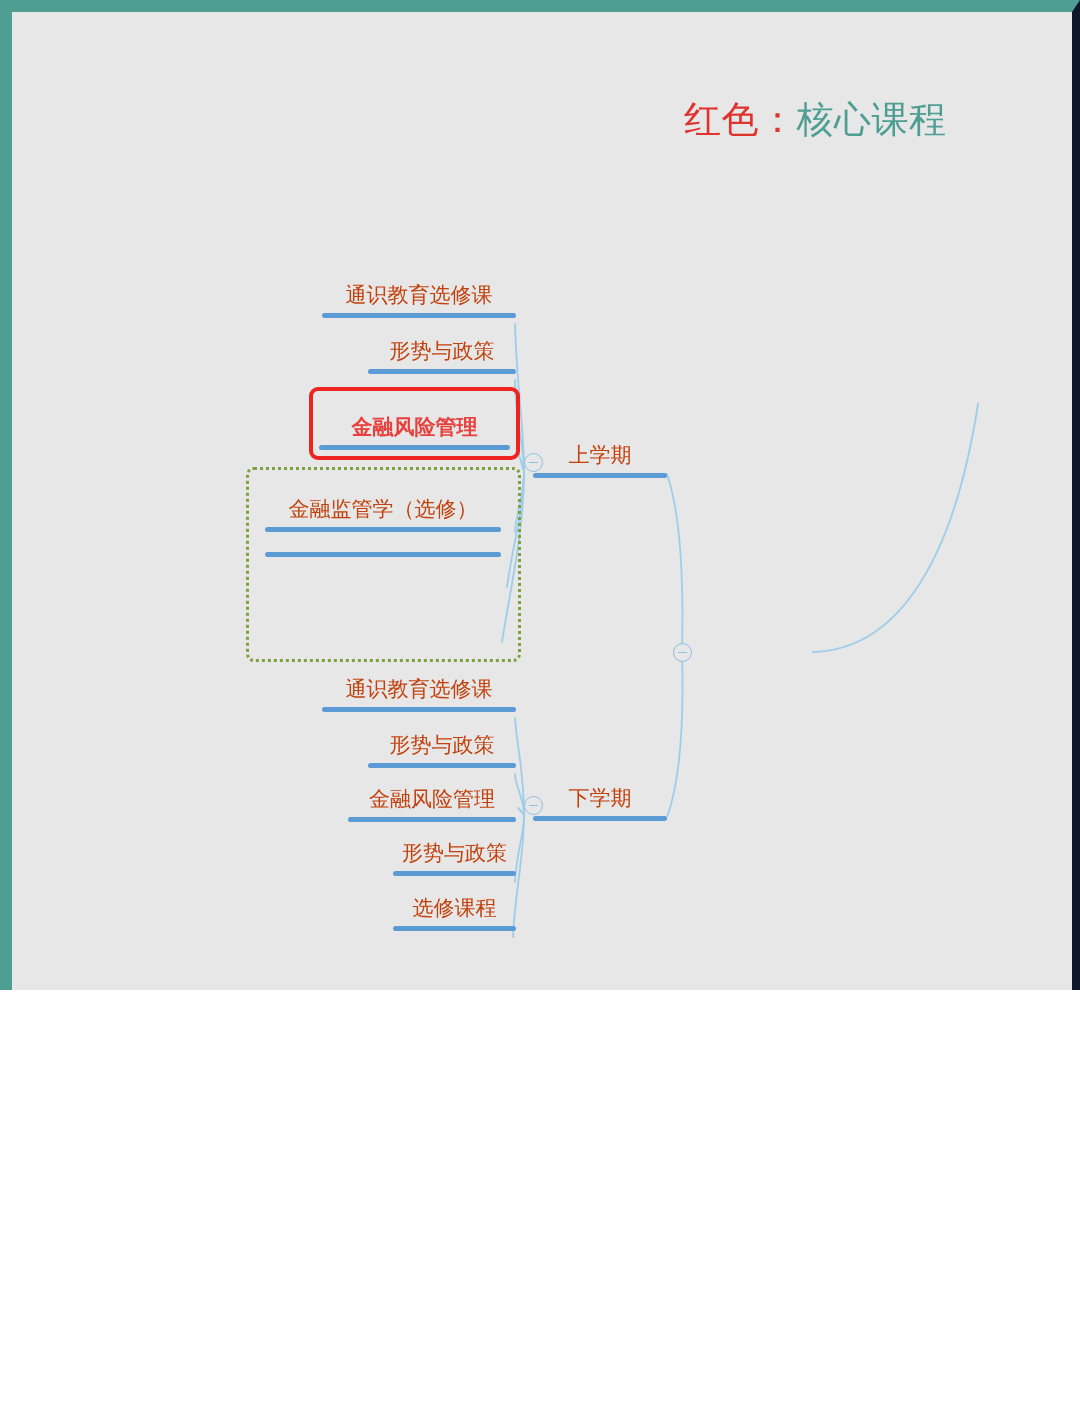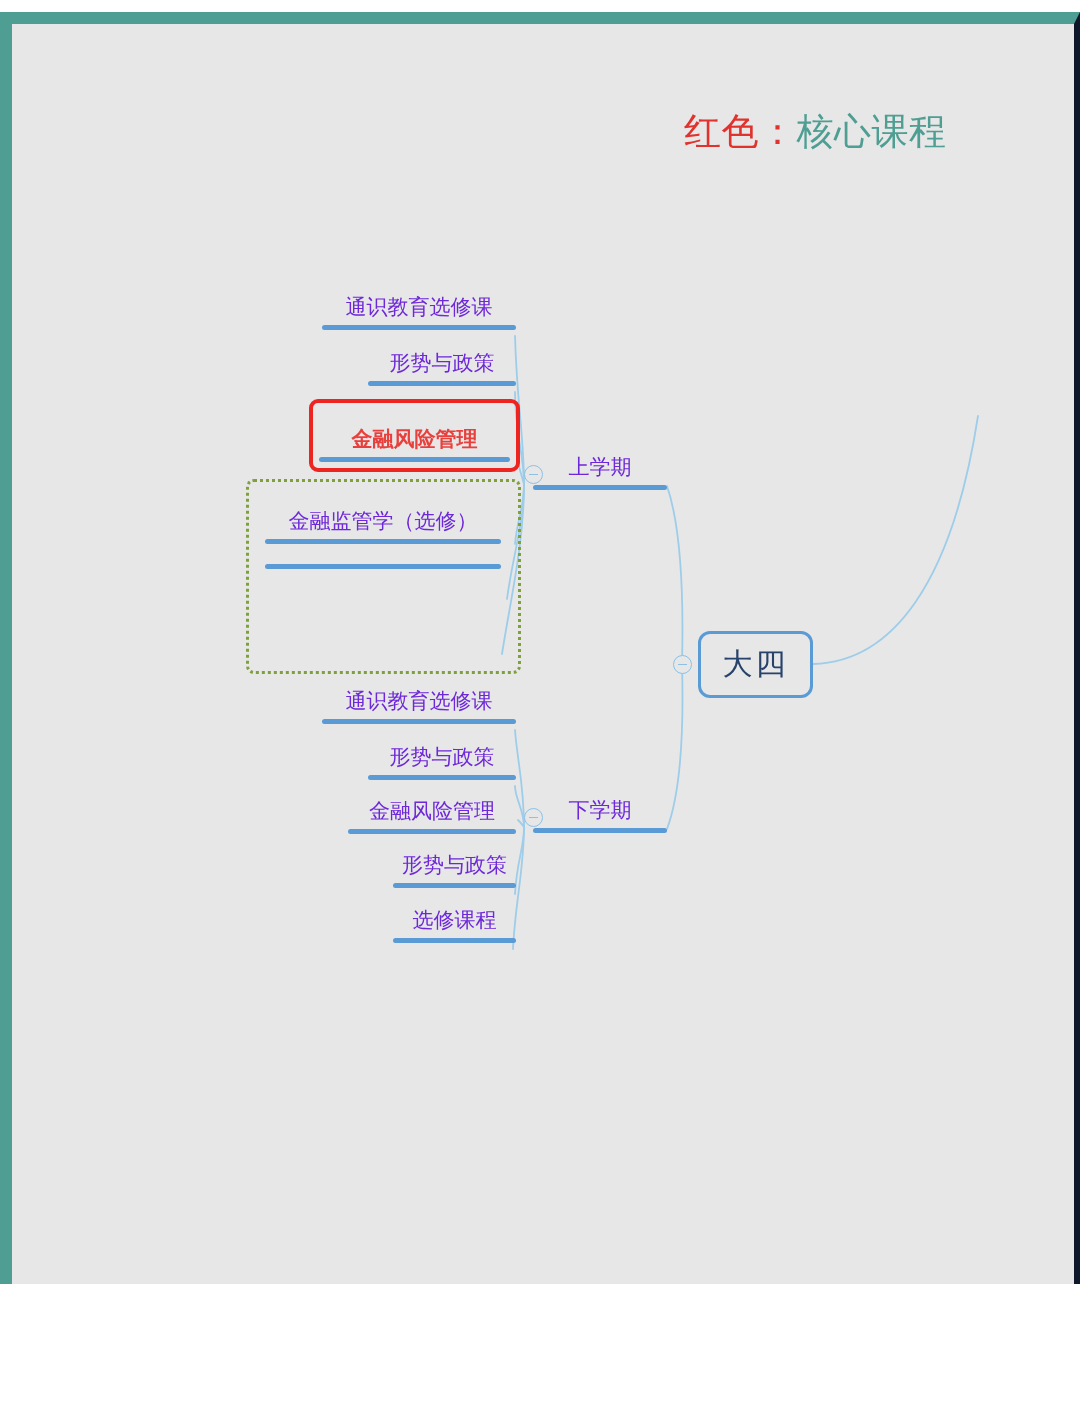--- a/index.html
+++ b/index.html
@@ -10,28 +10,27 @@
   body {
     width: 1080px;
     height: 1410px;
     font-family: "Liberation Sans", "DejaVu Sans", sans-serif;
   }
 
   
   #page {
     position: relative;
     width: 1080px;
-    height: 1272px;
+    height: 990px;
     background: #e7e7e7;
     box-sizing: border-box;
     border-left: 12px solid #4f9e93;
-    border-right: 6px solid #0f172a;
+    border-right: 8px solid #0f172a;
     border-top: 12px solid #4f9e93;
     overflow: hidden;
-    margin-top: 12px;
   }
 
   
   #legend {
     position: absolute;
     left: 672px;
     top: 84px;
     width: 330px;
     text-align: left;
     line-height: 1.30;
@@ -56,21 +55,21 @@
   }
 
   
   .topic {
     position: absolute;
     box-sizing: border-box;
   }
   .topic .topic-text {
     display: block;
     font-size: 21px;
-    color: #6d28d9;
+    color: #c2410c;
     line-height: 30px;
     text-align: center;
     white-space: nowrap;
     padding: 0 6px;
   }
   .topic .topic-bar {
     display: block;
     height: 5px;
     border-radius: 3px;
     background: #5b9bd5;
@@ -234,18 +233,15 @@
     <span class="topic-text">选修课程</span>
     <span class="topic-bar"></span>
   </div>
 
   <div class="topic" style="left:521px; top:771px; width:134px;">
     <span class="topic-text">下学期</span>
     <span class="topic-bar"></span>
   </div>
   <div class="toggle" style="left:512px; top:784px;"></div>
 
-  <div id="central-node">
-    <span class="node-text">大四</span>
-  </div>
   <div class="toggle" style="left:661px; top:631px;"></div>
 
 </div>
 
 </body></html>

